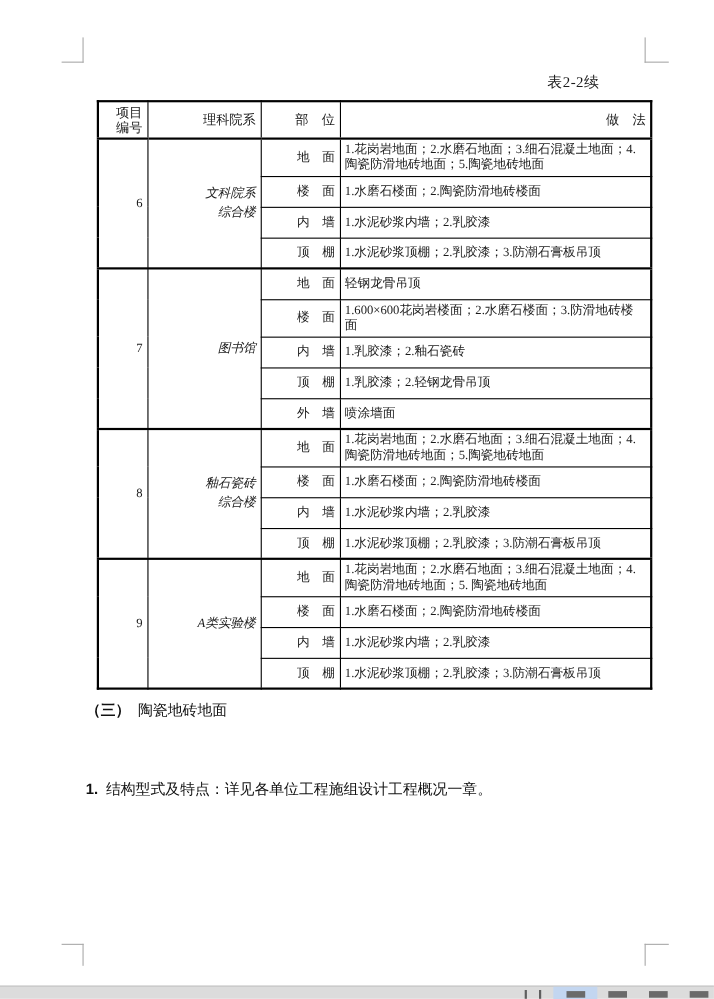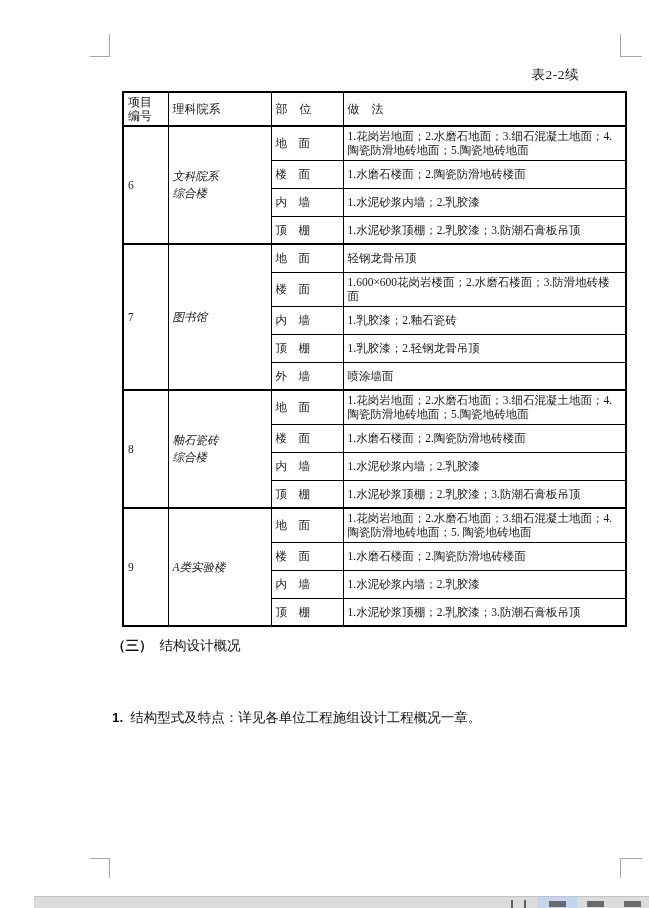--- a/index.html
+++ b/index.html
@@ -3,21 +3,21 @@
 <meta charset="utf-8">
 <style>
   * { margin: 0; padding: 0; box-sizing: border-box; }
   html, body {
     width: 649px; height: 908px;
     overflow: hidden;
     background: #ffffff;
     font-family: "Liberation Serif", "DejaVu Serif", serif;
     color: #1a1a1a;
   }
-  .page { position: absolute; inset: 0; background: #fff; margin-left: 34px; }
+  .page { position: absolute; inset: 0; background: #fff; }
 
   
   .crop { position: absolute; border-color: #a9a9a9; border-style: solid; border-width: 0; }
   .crop.tl { left: 56px; top: 34px; width: 20px; height: 23px; border-right-width: 1px; border-bottom-width: 1px; }
   .crop.tr { left: 586px; top: 34px; width: 22px; height: 23px; border-left-width: 1px; border-bottom-width: 1px; }
   .crop.bl { left: 56px; top: 858px; width: 20px; height: 20px; border-right-width: 1px; border-top-width: 1px; }
   .crop.br { left: 586px; top: 858px; width: 22px; height: 20px; border-left-width: 1px; border-top-width: 1px; }
 
   .caption {
     position: absolute; top: 66px; left: 0; width: 545px;
@@ -37,21 +37,21 @@
     vertical-align: middle;
     font-weight: normal;
     padding: 2px 4px;
   }
   table.spec { border: 2px solid #000; }
   table.spec thead tr { height: 32px; }
   table.spec thead th { border-bottom-width: 2px; font-size: 12px; }
   table.spec tbody { border-top: 2px solid #000; }
   table.spec tr.r { height: 28px; }
   table.spec tr.r-tall { height: 34px; }
-  td.num, td.name, td.part, th { text-align: left; }
+  td.num, td.name, td.part, th { text-align: right; }
   td.name .nl { line-height: 17px; font-style: italic; }
   td.method { text-align: left; padding-left: 7px; padding-right: 5px; }
   th.h2line div { line-height: 14px; }
 
   .body-text {
     position: absolute; left: 78px; width: 470px;
     font-family: "Liberation Sans", "DejaVu Sans", sans-serif;
     font-size: 13.5px; color: #111;
   }
   .sec-head { top: 637px; }
@@ -193,21 +193,21 @@
           <td class="method">1.水泥砂浆内墙；2.乳胶漆</td>
         </tr>
         <tr class="r">
           <td class="part">顶　棚</td>
           <td class="method">1.水泥砂浆顶棚；2.乳胶漆；3.防潮石膏板吊顶</td>
         </tr>
       </tbody>
     </table>
 
   <div class="body-text sec-head">
-    <span class="marker">（三）</span><span>结构设计概况</span>
+    <span class="marker">（三）</span><span>陶瓷地砖地面</span>
   </div>
 
   <div class="body-text para-1">
     <span class="marker">1.</span><span>结构型式及特点：详见各单位工程施组设计工程概况一章。</span>
   </div>
 
 
   <div class="status-bar">
     <div class="bracket-icon"></div>
     <div class="sb-btn active-bg" style="left:503px;width:40px;">

